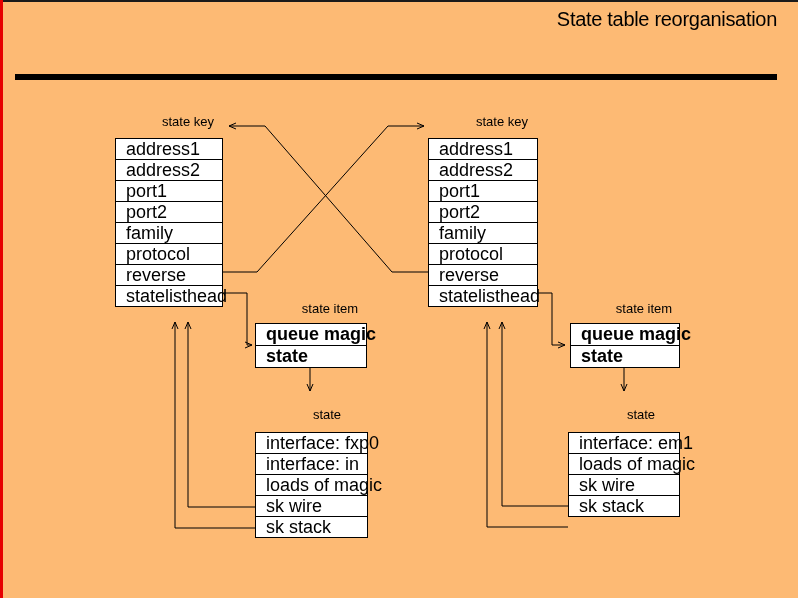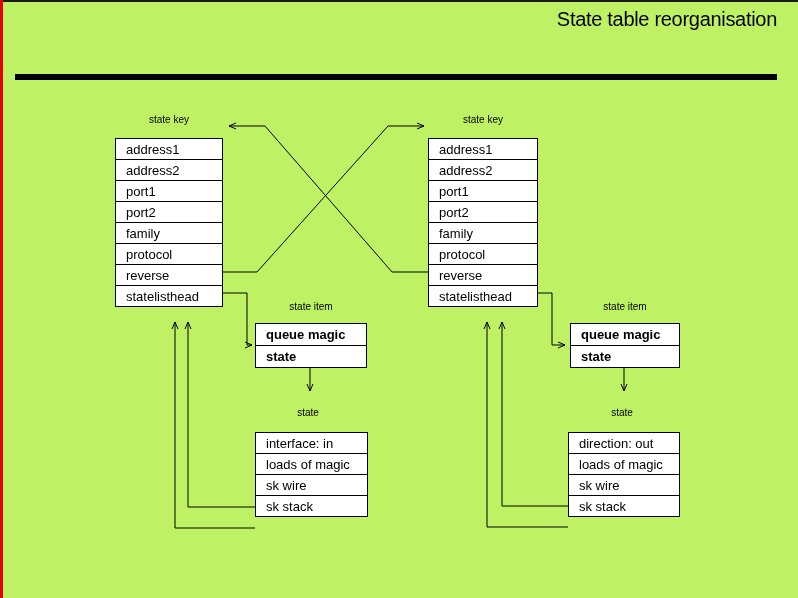--- a/index.html
+++ b/index.html
@@ -1,40 +1,40 @@
 <!DOCTYPE html>
 <html><head>
 <meta charset="utf-8">
 <style>
   html,body{margin:0;padding:0;background:#ffffff;}
   #slide{
-    position:relative;width:798px;height:598px;background:#bef264;
+    position:relative;width:798px;height:598px;background:#fdba74;
     font-family:"Liberation Sans",sans-serif;color:#000;overflow:hidden;
   }
   .edge-top{position:absolute;left:0;top:0;width:798px;height:2px;background:#1a1a1a;}
   .edge-left{position:absolute;left:0;top:0;width:3px;height:598px;background:#e60000;}
   .corner-title{
     position:absolute;top:8px;right:21px;font-size:20px;letter-spacing:-0.3px;
     white-space:nowrap;
   }
   .heading{
     position:absolute;left:28px;top:38px;font-size:25px;letter-spacing:-0.4px;
     white-space:nowrap;
   }
   .heading-rule{position:absolute;left:15px;top:74px;width:762px;height:6px;background:#000;}
 
   .dlabel{
-    position:absolute;transform:translateX(-50%);font-size:10px;white-space:nowrap;
+    position:absolute;transform:translateX(-50%);font-size:13px;white-space:nowrap;margin-left:19px;
   }
   .dtable{
     position:absolute;border:1px solid #000;background:#fff;box-sizing:border-box;
   }
   .dtable .row{
     height:20px;border-bottom:1px solid #000;display:flex;align-items:center;
-    padding-left:10px;font-size:13px;white-space:nowrap;box-sizing:content-box;
+    padding-left:10px;font-size:18px;white-space:nowrap;box-sizing:content-box;
   }
   .dtable .row:last-child{border-bottom:none;}
   .dtable.small .row{height:21px;font-weight:bold;}
   #wires{position:absolute;left:0;top:0;width:798px;height:598px;}
 </style>
 </head>
 <body>
 
 <div id="slide">
   <div class="edge-top"></div>
@@ -94,25 +94,26 @@
     <div class="row">queue magic</div>
     <div class="row">state</div>
   </div>
 
   <div class="dtable small" style="left:570px;top:323px;width:110px">
     <div class="row">queue magic</div>
     <div class="row">state</div>
   </div>
 
   <div class="dtable" style="left:255px;top:432px;width:113px">
+    <div class="row">interface: fxp0</div>
     <div class="row">interface: in</div>
     <div class="row">loads of magic</div>
     <div class="row">sk wire</div>
     <div class="row">sk stack</div>
   </div>
 
   <div class="dtable" style="left:568px;top:432px;width:112px">
-    <div class="row">direction: out</div>
+    <div class="row">interface: em1</div>
     <div class="row">loads of magic</div>
     <div class="row">sk wire</div>
     <div class="row">sk stack</div>
   </div>
 </div>
 
 </body></html>

